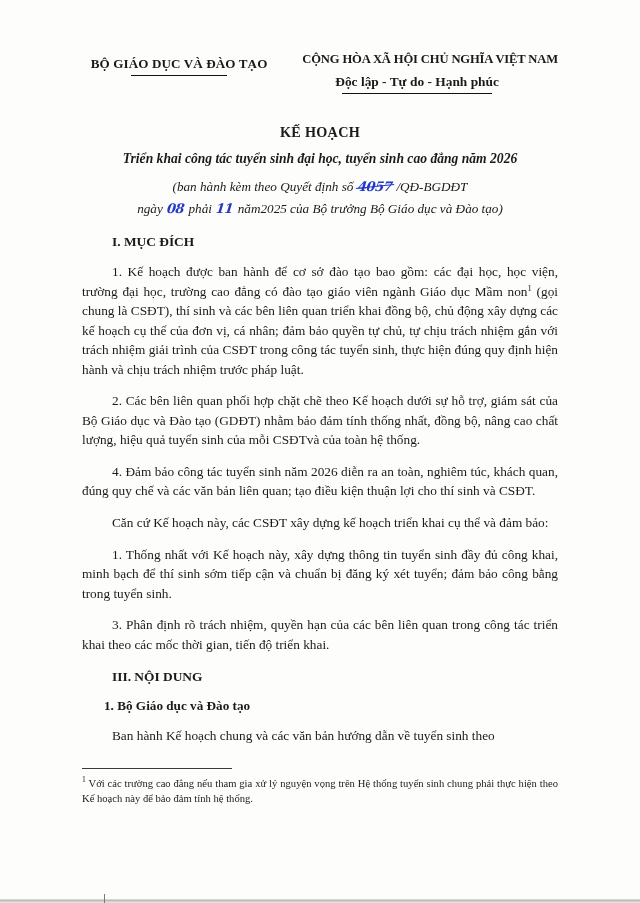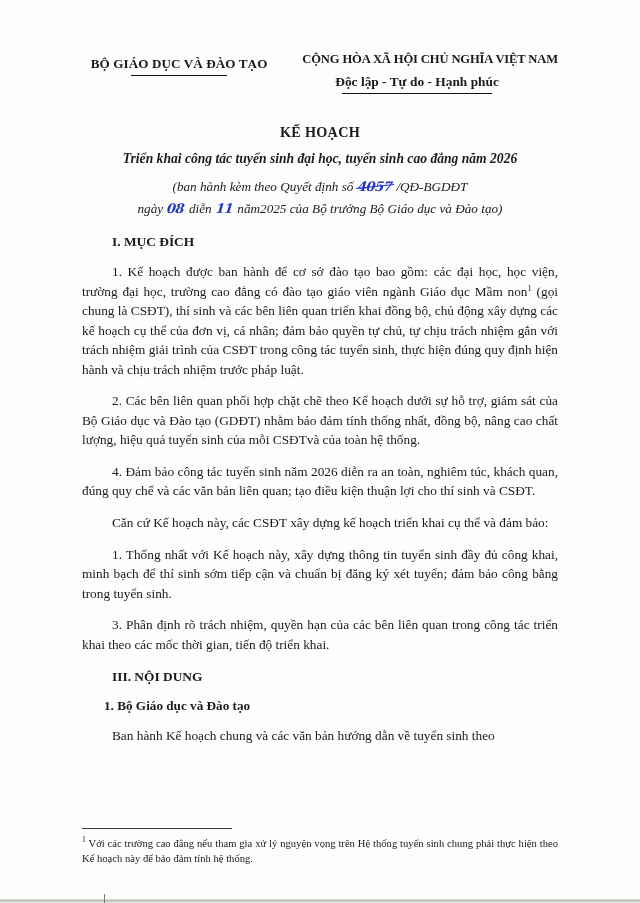--- a/index.html
+++ b/index.html
@@ -158,21 +158,21 @@
   sup.fn {
     font-size: 8.6px;
     vertical-align: super;
     line-height: 0;
   }
 
   
   .footnote-area {
     position: absolute;
     left: 82px;
-    top: 828px;
+    top: 768px;
     width: 476px;
   }
   .fn-rule {
     width: 150px;
     height: 1.1px;
     background: #3a3a3a;
     margin-bottom: 7px;
   }
   .fn-text {
     font-size: 10.6px;
@@ -211,21 +211,21 @@
 
       <div class="title-ref">
         <span>(ban hành kèm theo Quyết định số</span>
         <span class="ink ink-strike">4057</span>
         <span>/QĐ-BGDĐT</span>
       </div>
 
       <div class="title-date">
         <span>ngày</span>
         <span class="ink">08</span>
-        <span>diễn</span>
+        <span>phải</span>
         <span class="ink">11</span>
         <span>năm</span><span>2025</span>
         <span>của Bộ trưởng Bộ Giáo dục và Đào tạo)</span>
       </div>
     </div>
 
     <div class="sec-head">I. MỤC ĐÍCH</div>
 
     <p class="para"><span>1. Kế hoạch được ban hành để cơ sở đào tạo bao gồm: các đại học, học viện, trường đại học, trường cao đẳng có đào tạo giáo viên ngành Giáo dục Mầm non</span><sup class="fn">1</sup><span> (gọi chung là CSĐT), thí sinh và các bên liên quan triển khai đồng bộ, chủ động xây dựng các kế hoạch cụ thể của đơn vị, cá nhân; đảm bảo quyền tự chủ, tự chịu trách nhiệm gắn với trách nhiệm giải trình của CSĐT trong công tác tuyển sinh, thực hiện đúng quy định hiện hành và chịu trách nhiệm trước pháp luật.</span></p>
 

